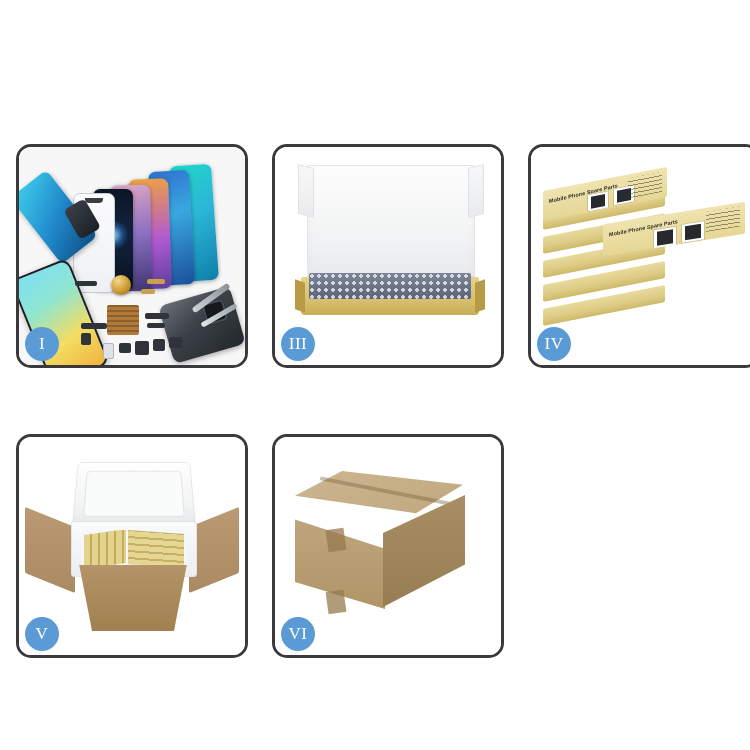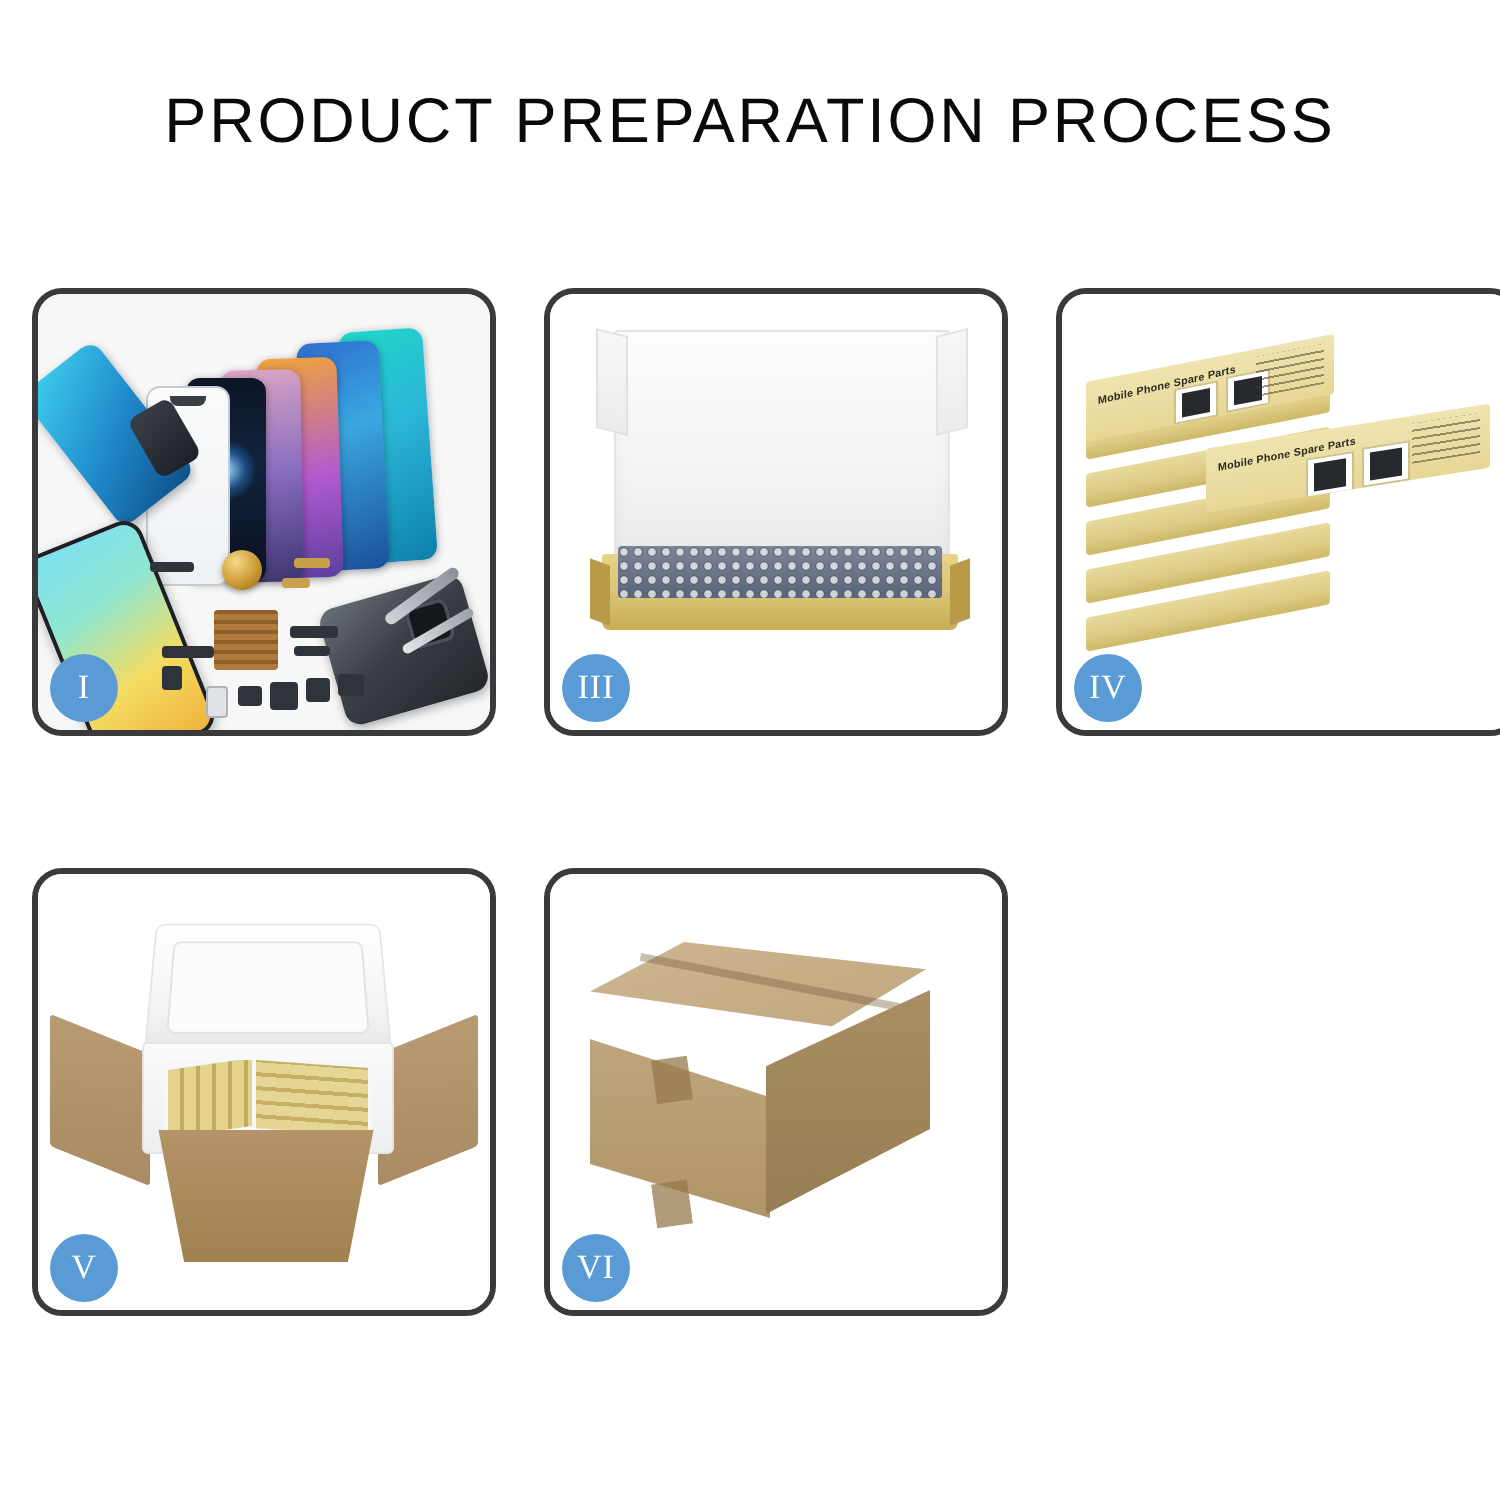--- a/index.html
+++ b/index.html
@@ -372,21 +372,20 @@
   }
   .ctape2 {
     position:absolute; left:52px; top:154px; width:18px; height:22px;
     background:rgba(150,122,78,.75); transform:rotate(-8deg);
   }
 </style>
 </head>
 <body>
 
 <div class="header">
-  <h1 class="title">PRODUCT PREPARATION PROCESS</h1>
 </div>
 
 <div class="grid">
 
   <div class="panel">
     <div class="panel-stage">
       <div class="p1-bg"></div>
       <div class="fan">
         <div class="ph ph1"></div>
         <div class="ph ph2"></div>

